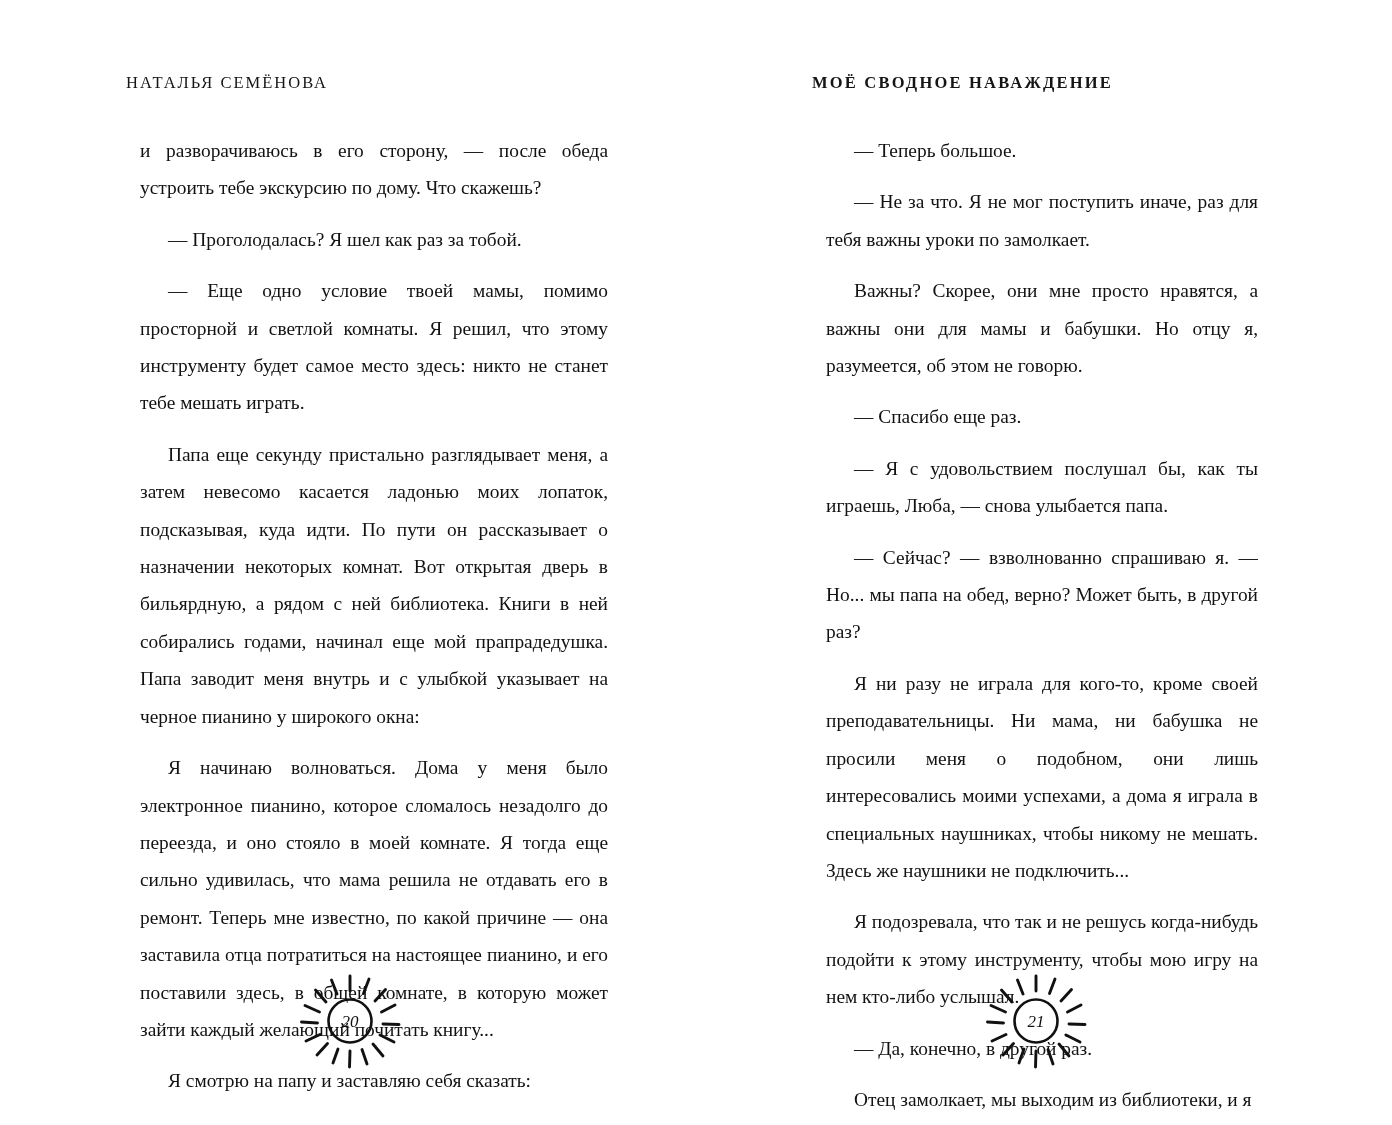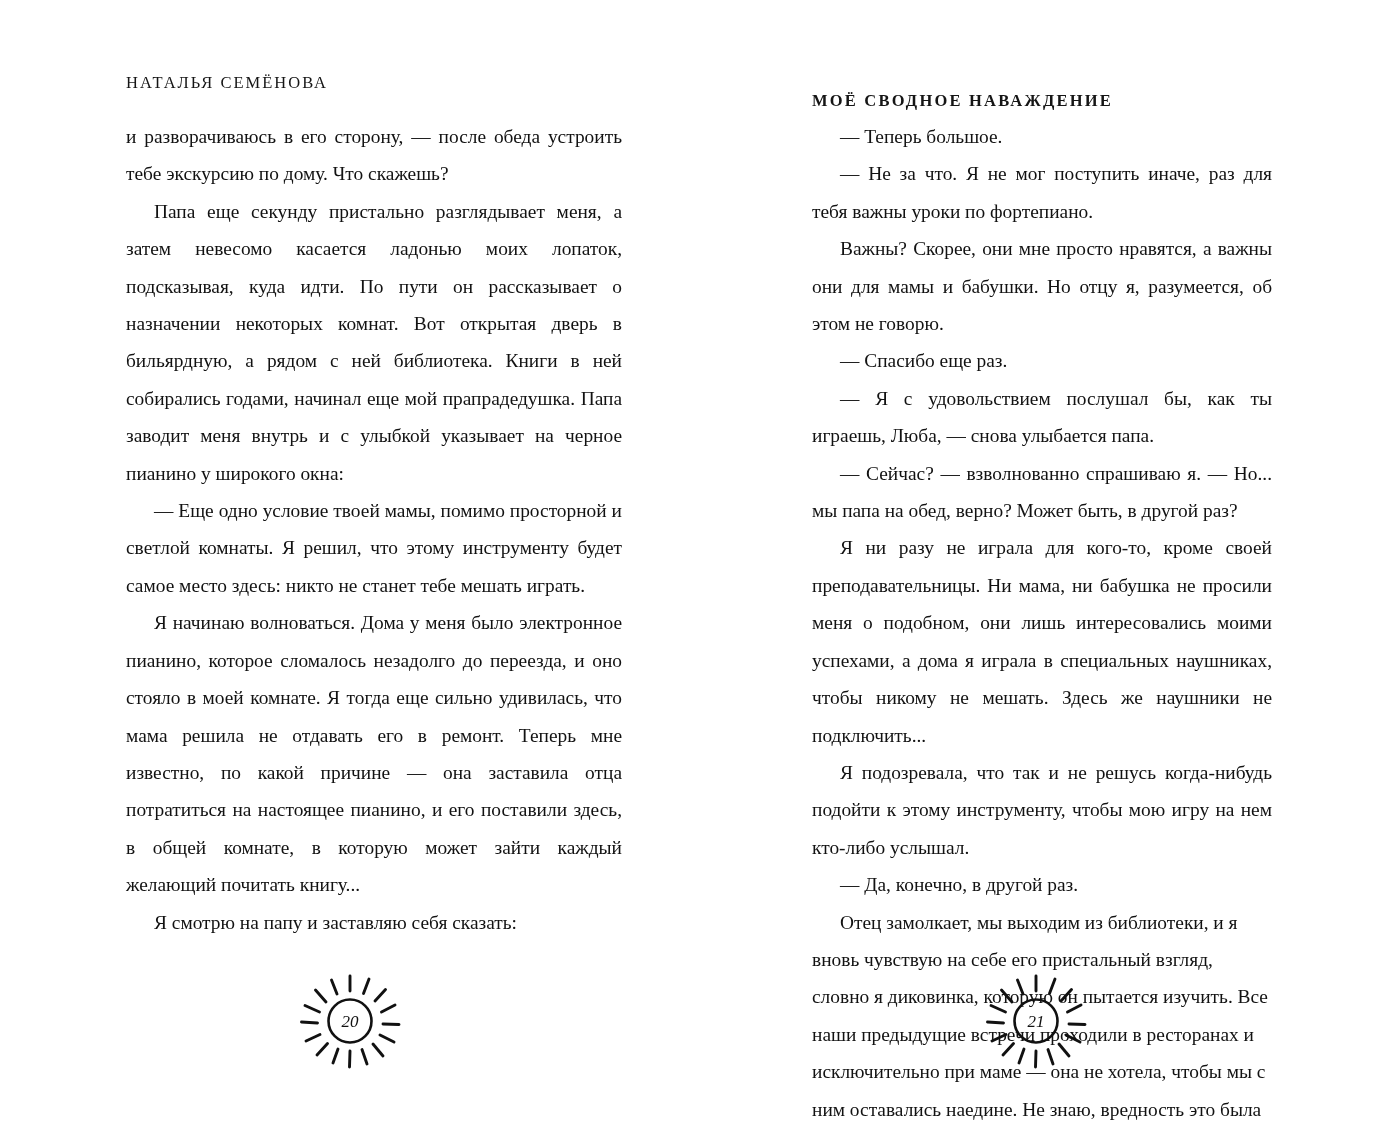--- a/index.html
+++ b/index.html
@@ -38,21 +38,20 @@
     color: #151515;
   }
   .page-left .running-head {
     left: 126px;
     font-weight: 400;
   }
   .page-right .running-head {
     left: 812px;
     font-weight: 700;
     letter-spacing: 2.2px;
-    margin-top: 18px;
   }
   
   .page-right .running-head { left: 116px; }
 
   .column {
     position: absolute;
     top: 118px;
     font-size: 19.4px;
     line-height: 37.4px;
     text-align: justify;
@@ -62,21 +61,21 @@
   }
   .page-left .column {
     left: 126px;
     width: 496px;
   }
   .page-right .column {
     left: 116px;
     width: 460px;
   }
   .column p {
-    margin: 0;
+    margin: 14px;
     text-indent: 28px;
   }
   .column p.noindent { text-indent: 0; }
   .column p:last-child { text-align: left; }
 
   
   .folio {
     position: absolute;
     bottom: 48px;
     width: 120px;
@@ -98,22 +97,23 @@
 <body>
 
 <div class="spread">
 
   <div class="page page-left">
 
     <div class="running-head">НАТАЛЬЯ СЕМЁНОВА</div>
 
     <div class="column">
       <p class="noindent">и разворачиваюсь в его сторону, — после обеда устроить тебе экскурсию по дому. Что скажешь?</p>
+      <p>— Проголодалась? Я шел как раз за тобой.</p>
+      <p>— Еще одно условие твоей мамы, помимо просторной и светлой комнаты. Я решил, что этому инструменту будет самое место здесь: никто не станет тебе мешать играть.</p>
       <p>Папа еще секунду пристально разглядывает меня, а затем невесомо касается ладонью моих лопаток, подсказывая, куда идти. По пути он рассказывает о назначении некоторых комнат. Вот открытая дверь в бильярдную, а рядом с ней библиотека. Книги в ней собирались годами, начинал еще мой прапрадедушка. Папа заводит меня внутрь и с улыбкой указывает на черное пианино у широкого окна:</p>
-      <p>— Еще одно условие твоей мамы, помимо просторной и светлой комнаты. Я решил, что этому инструменту будет самое место здесь: никто не станет тебе мешать играть.</p>
       <p>Я начинаю волноваться. Дома у меня было электронное пианино, которое сломалось незадолго до переезда, и оно стояло в моей комнате. Я тогда еще сильно удивилась, что мама решила не отдавать его в ремонт. Теперь мне известно, по какой причине — она заставила отца потратиться на настоящее пианино, и его поставили здесь, в общей комнате, в которую может зайти каждый желающий почитать книгу...</p>
       <p>Я смотрю на папу и заставляю себя сказать:</p>
     </div>
 
     <div class="folio">
       <svg viewBox="0 0 120 108" xmlns="http://www.w3.org/2000/svg">
         <g stroke="#111111" stroke-linecap="round" fill="none">
           <circle cx="60" cy="52" r="21.5" stroke-width="2.6"></circle>
           <g stroke-width="2.9">
             <line x1="60" y1="22" x2="60" y2="7"></line>
@@ -139,21 +139,21 @@
     </div>
 
   </div>
 
   <div class="page page-right">
 
     <div class="running-head">МОЁ СВОДНОЕ НАВАЖДЕНИЕ</div>
 
     <div class="column">
       <p>— Теперь большое.</p>
-      <p>— Не за что. Я не мог поступить иначе, раз для тебя важны уроки по фортепиано.</p>
+      <p>— Не за что. Я не мог поступить иначе, раз для тебя важны уроки по замолкает.</p>
       <p>Важны? Скорее, они мне просто нравятся, а важны они для мамы и бабушки. Но отцу я, разумеется, об этом не говорю.</p>
       <p>— Спасибо еще раз.</p>
       <p>— Я с удовольствием послушал бы, как ты играешь, Люба, — снова улыбается папа.</p>
       <p>— Сейчас? — взволнованно спрашиваю я. — Но... мы папа на обед, верно? Может быть, в другой раз?</p>
       <p>Я ни разу не играла для кого-то, кроме своей преподавательницы. Ни мама, ни бабушка не просили меня о подобном, они лишь интересовались моими успехами, а дома я играла в специальных наушниках, чтобы никому не мешать. Здесь же наушники не подключить...</p>
       <p>Я подозревала, что так и не решусь когда-нибудь подойти к этому инструменту, чтобы мою игру на нем кто-либо услышал.</p>
       <p>— Да, конечно, в другой раз.</p>
       <p>Отец замолкает, мы выходим из библиотеки, и я вновь чувствую на себе его пристальный взгляд, словно я диковинка, которую он пытается изучить. Все наши предыдущие встречи проходили в ресторанах и исключительно при маме — она не хотела, чтобы мы с ним оставались наедине. Не знаю, вредность это была с ее</p>
     </div>
 

